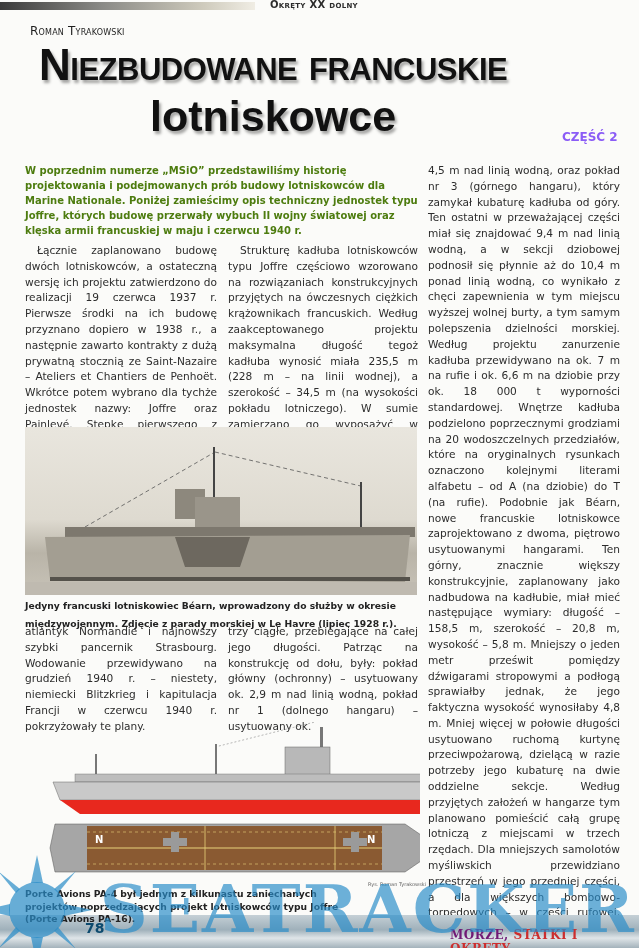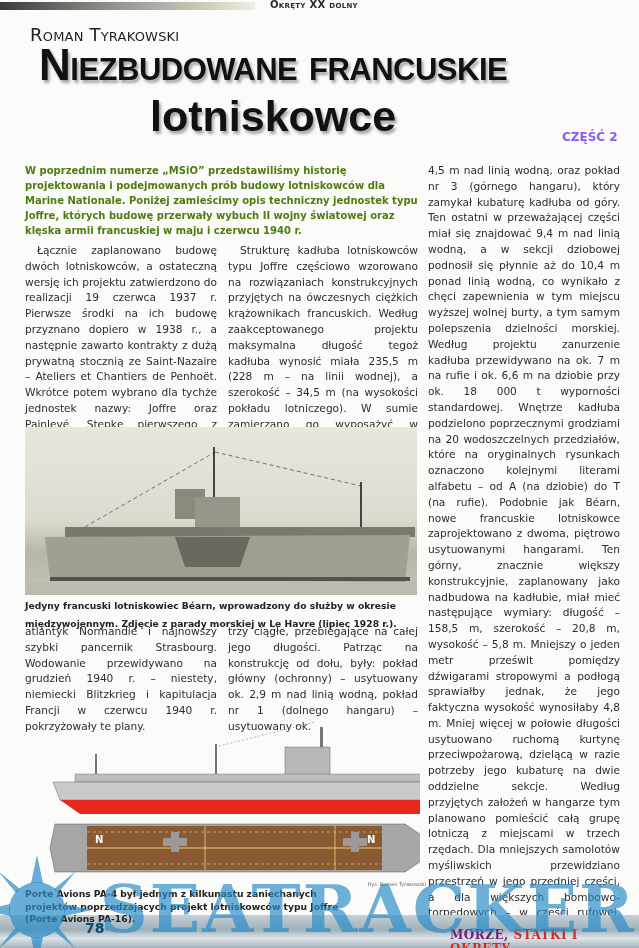--- a/index.html
+++ b/index.html
@@ -1,20 +1,20 @@
 <!DOCTYPE html>
 <html><head>
 <meta charset="utf-8">
 <style>
   html,body{margin:0;padding:0;}
   body{width:639px;height:948px;position:relative;overflow:hidden;background:#fbfbf9;font-family:"DejaVu Sans","Liberation Sans",sans-serif;color:#2a2a2a;}
   .topbar{position:absolute;left:0;top:0;width:639px;height:12px;}
   .topbar .grad{position:absolute;left:0;top:2px;width:255px;height:8px;background:linear-gradient(90deg,#3b3b3b,#8a8a86 40%,#cfcbbd 80%,#f0ede4);}
   .topbar .kicker{position:absolute;left:270px;top:-1px;font-size:10px;font-weight:bold;letter-spacing:0.3px;color:#2b2b2b;font-variant:small-caps;}
-  .author{position:absolute;left:30px;top:24px;font-size:18px;font-variant:small-caps;color:#1e1e1e;letter-spacing:0.2px;}
+  .author{position:absolute;left:30px;top:24px;font-size:12px;font-variant:small-caps;color:#1e1e1e;letter-spacing:0.2px;}
   .title1{position:absolute;left:39px;top:40px;width:600px;font-family:"Liberation Sans",sans-serif;font-weight:bold;font-size:44px;letter-spacing:-0.5px;color:#111;text-shadow:2px 3px 3px rgba(0,0,0,0.35);font-variant:small-caps;white-space:nowrap;}
   .title2{position:absolute;left:150px;top:92px;font-family:"Liberation Sans",sans-serif;font-weight:bold;font-size:43px;color:#111;text-shadow:2px 3px 3px rgba(0,0,0,0.35);white-space:nowrap;}
   .part{position:absolute;left:562px;top:130px;font-size:12px;font-weight:bold;color:#8b5cf6;}
   .lead{position:absolute;left:25px;top:163px;width:395px;font-size:10px;font-weight:bold;line-height:15px;color:#4d7c0f;}
   .col{position:absolute;font-size:10.6px;line-height:15.8px;color:#2c2c2c;text-align:justify;}
   .col p{margin:0;}
   .col .ind{text-indent:12px;}
   .c1{left:25px;top:243px;width:192px;}
   .c2{left:228px;top:243px;width:190px;}
   .c3{left:428px;top:163px;width:192px;}

